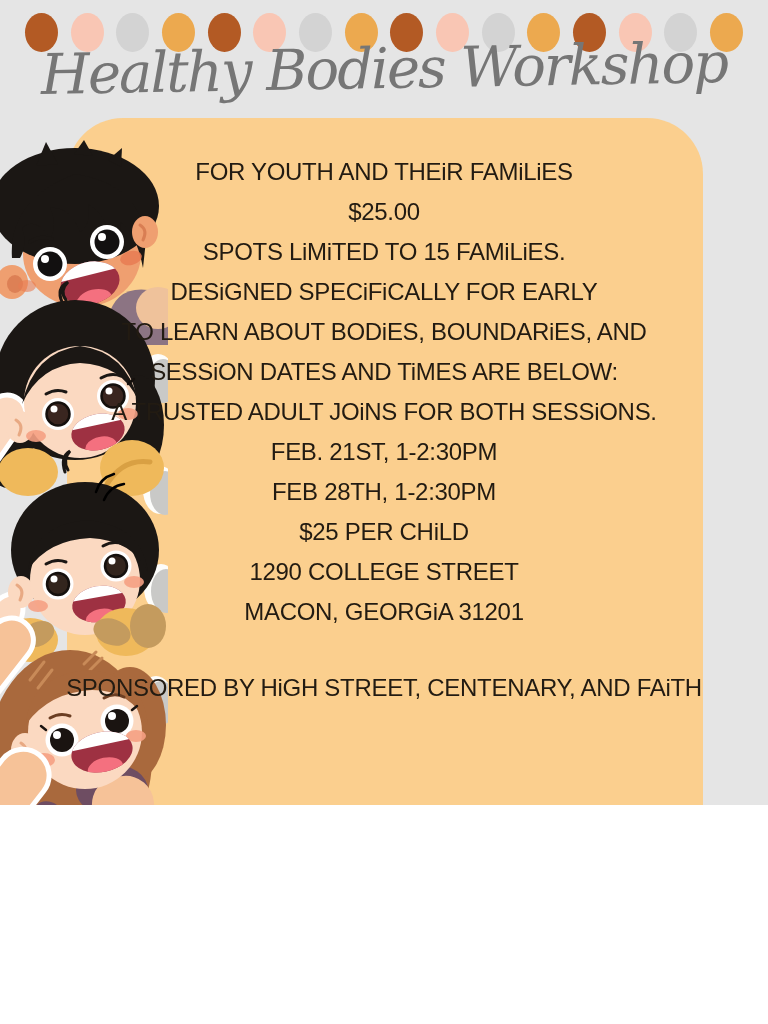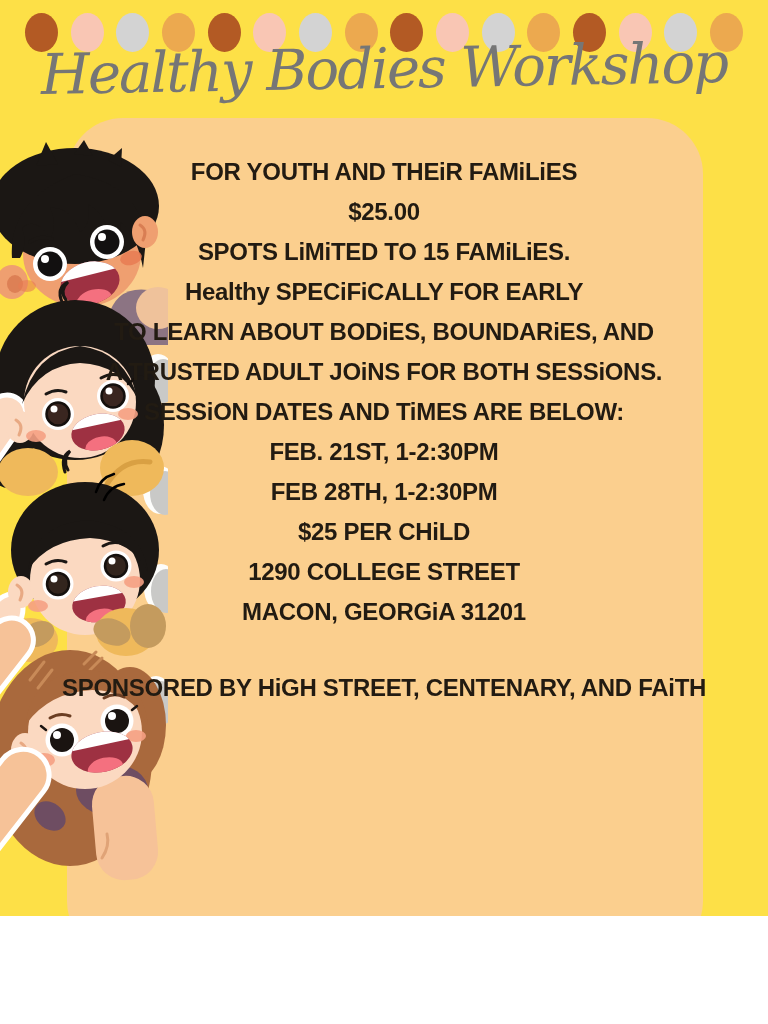--- a/index.html
+++ b/index.html
@@ -1,33 +1,33 @@
 <!DOCTYPE html>
 <html><head>
 <meta charset="utf-8">
 <style>
   html,body { margin:0; padding:0; }
   body { width:768px; height:1024px; background:#ffffff; font-family:"Liberation Sans", sans-serif; }
-  .page { position:relative; width:768px; height:916px; overflow:hidden; background:#fde047; }
+  .page { position:relative; width:768px; height:805px; overflow:hidden; background:#e5e5e5; }
 
   .dots-row { position:absolute; left:25px; right:25px; height:40px; display:flex; justify-content:space-between; align-items:center; }
   .dots-row.top { top:12px; }
   .dots-row.bottom { top:971px; }
   .dot { width:33px; height:39px; border-radius:50%; flex:0 0 auto; }
 
   .title { position:absolute; top:36px; left:0; width:768px; margin:0; text-align:center;
            font-family:"DejaVu Serif", serif; font-style:italic; font-weight:500;
            font-size:56px; letter-spacing:-2px; color:#767676; transform:rotate(-1deg); }
 
   .card { position:absolute; left:67px; top:118px; width:636px; height:839px;
           border-radius:56px; background:#FBCF8E; }
 
   .text-block { position:absolute; left:74px; top:152px; width:620px;
                 display:flex; flex-direction:column; align-items:center;
-                color:#221B12; font-weight:700; font-size:24px; line-height:40px;
+                color:#221B12; font-weight:400; font-size:24px; line-height:40px;
                 letter-spacing:-0.3px; z-index:3; }
   .text-block .line { white-space:nowrap; height:40px; }
   .text-block .gap { height:36px; }
 
   .kids { position:absolute; left:0; top:140px; z-index:2; }
 </style>
 </head>
 <body style="background: rgb(255, 255, 255);">
 
 <div class="page">
@@ -52,24 +52,24 @@
     </div>
 
   <h1 class="title" style="color: rgb(118, 118, 118);">Healthy Bodies Workshop</h1>
 
   <div class="card" style="background: rgb(251, 207, 142);"></div>
 
   <div class="text-block" style="color: rgb(34, 27, 18);">
     <div class="line">FOR YOUTH AND THEiR FAMiLiES</div>
     <div class="line">$25.00</div>
     <div class="line">SPOTS LiMiTED TO 15 FAMiLiES.</div>
-    <div class="line">Healthy SPECiFiCALLY FOR EARLY</div>
+    <div class="line">DESiGNED SPECiFiCALLY FOR EARLY</div>
     <div class="line">TO LEARN ABOUT BODiES, BOUNDARiES, AND</div>
+    <div class="line">SESSiON DATES AND TiMES ARE BELOW:</div>
     <div class="line">A TRUSTED ADULT JOiNS FOR BOTH SESSiONS.</div>
-    <div class="line">SESSiON DATES AND TiMES ARE BELOW:</div>
     <div class="line">FEB. 21ST, 1-2:30PM</div>
     <div class="line">FEB 28TH, 1-2:30PM</div>
     <div class="line">$25 PER CHiLD</div>
     <div class="line">1290 COLLEGE STREET</div>
     <div class="line">MACON, GEORGiA 31201</div>
     <div class="gap"></div>
     <div class="line">SPONSORED BY HiGH STREET, CENTENARY, AND FAiTH</div>
   </div>
 
   <svg class="kids" width="168" height="745" viewBox="0 0 168 745">

